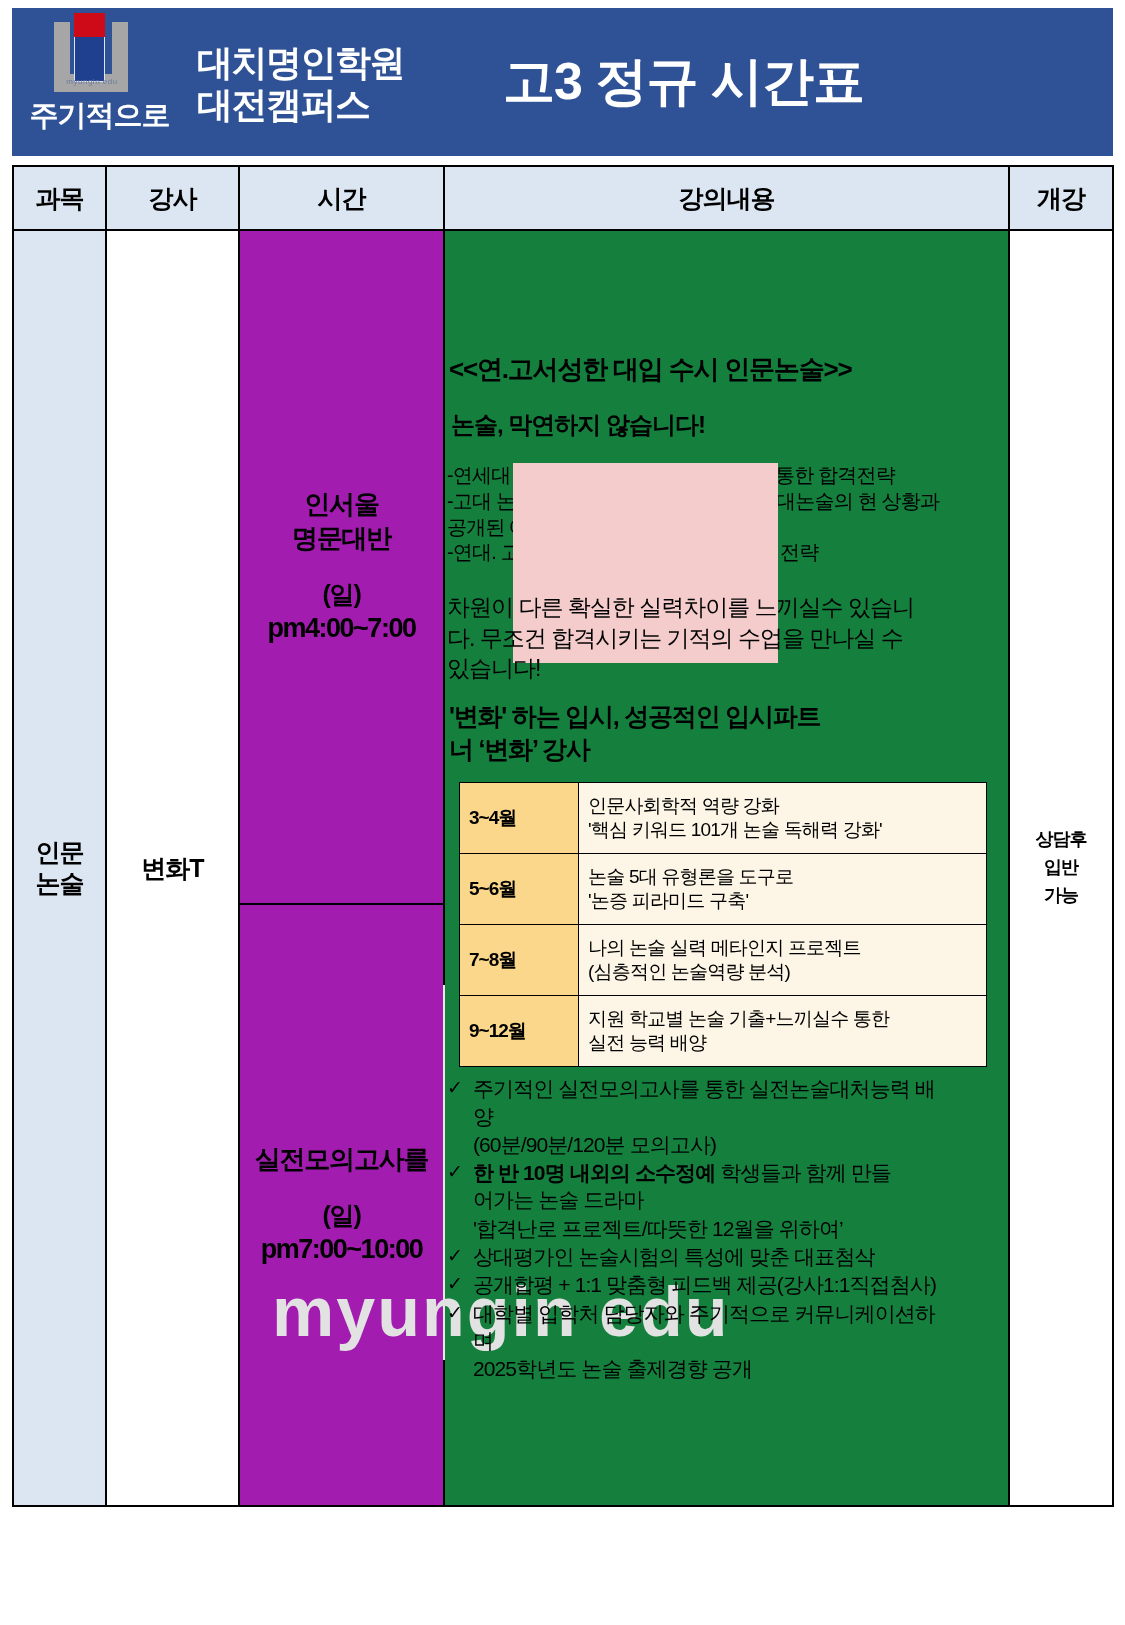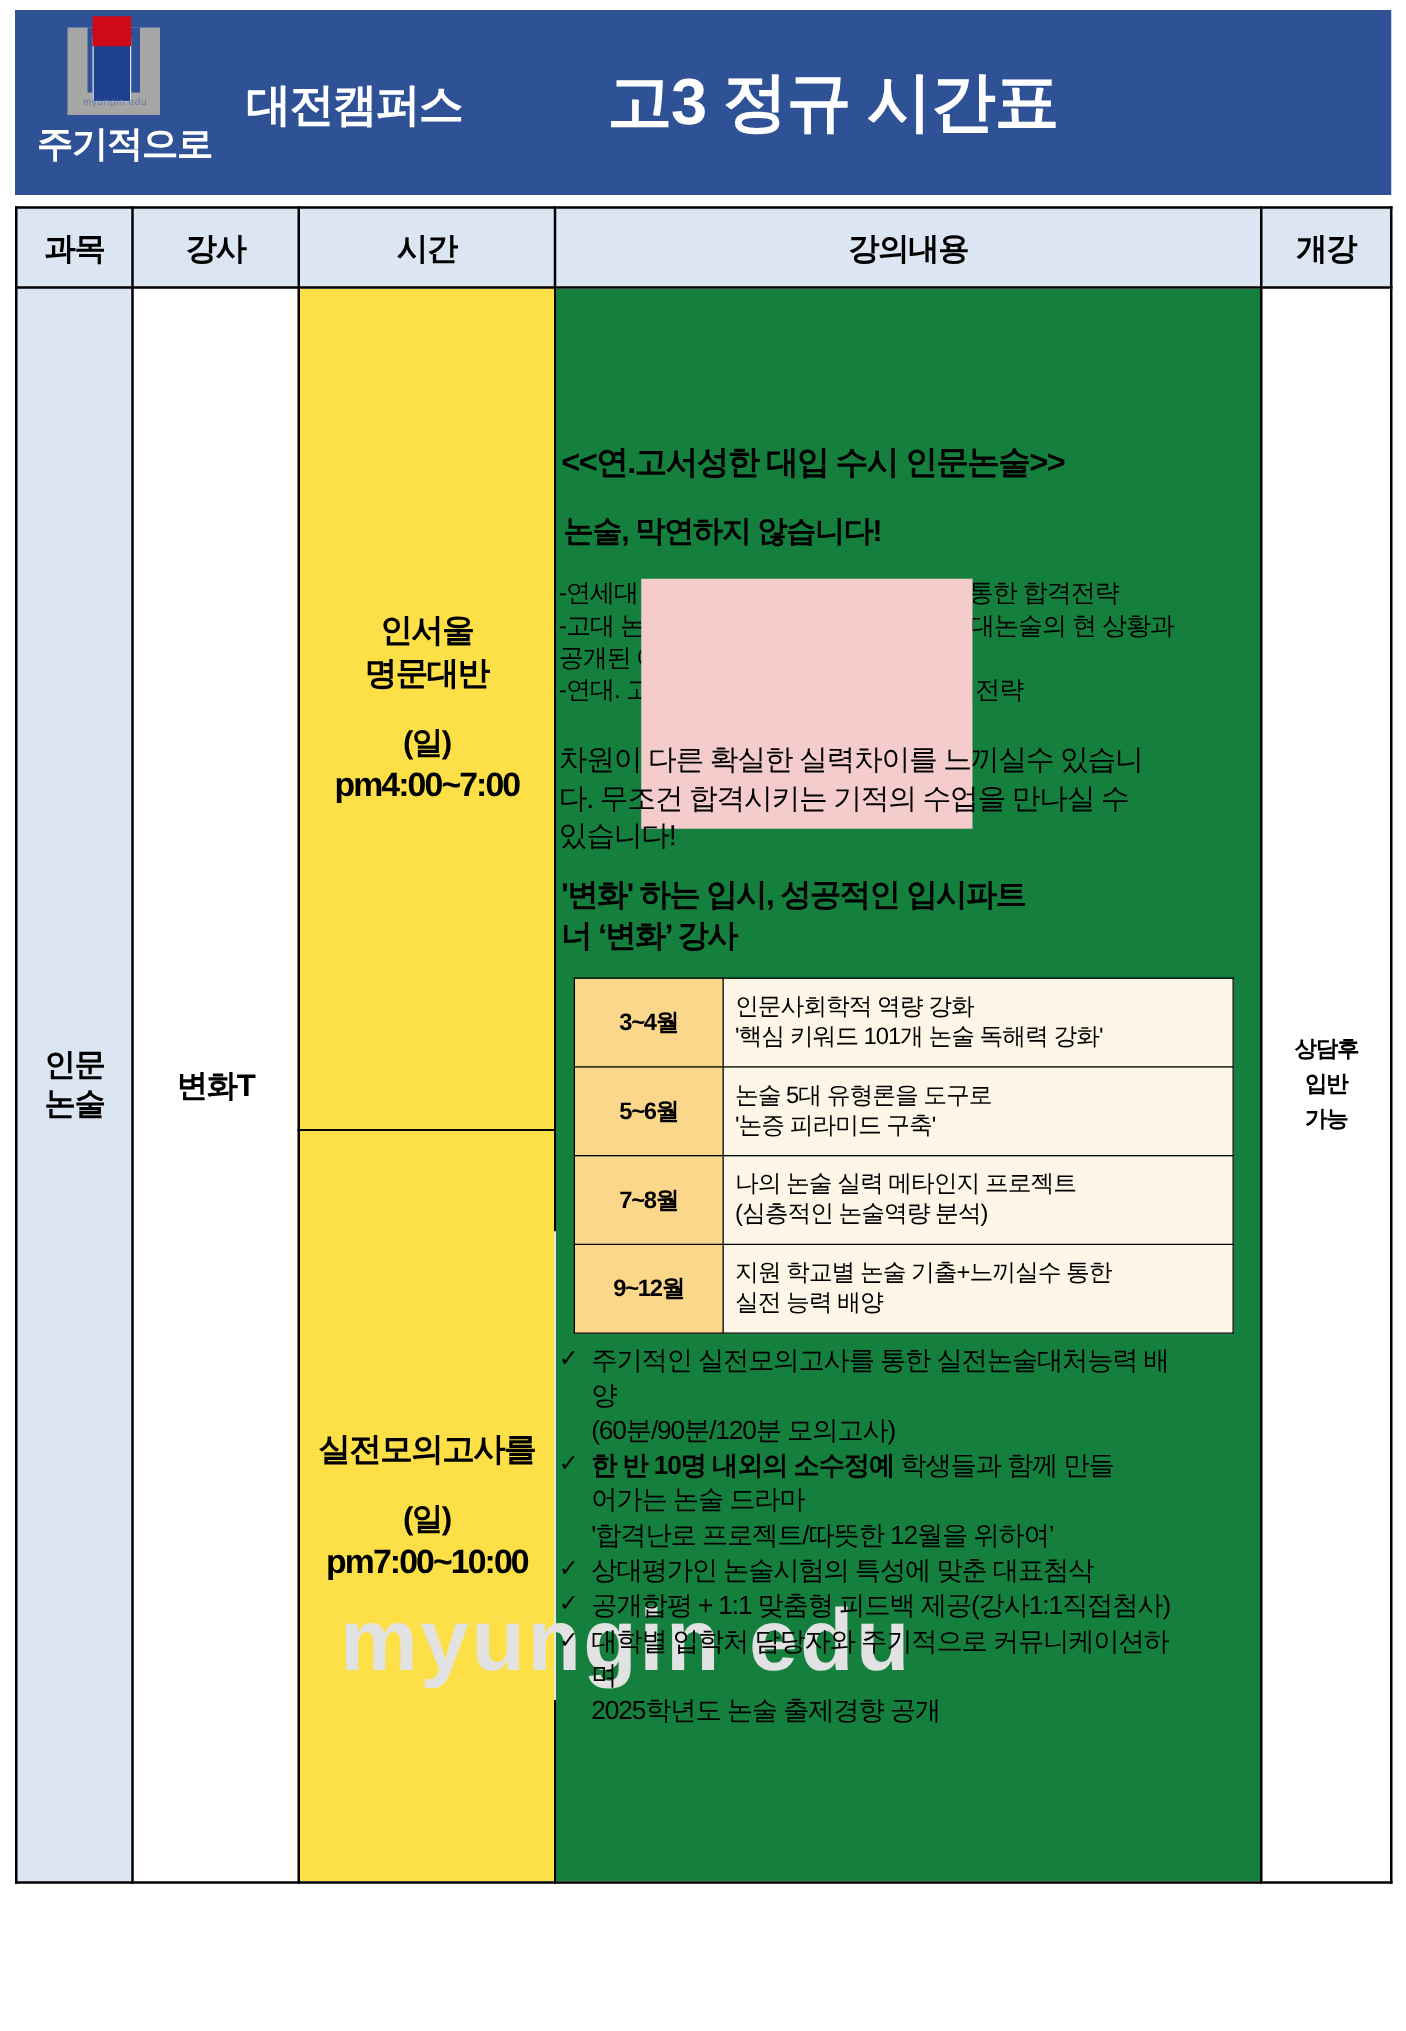--- a/index.html
+++ b/index.html
@@ -149,21 +149,21 @@
     letter-spacing: -1px;
   }
   td.teacher-cell {
     background: #ffffff;
     text-align: center;
     font-size: 25px;
     font-weight: bold;
     letter-spacing: -1px;
   }
   td.time-cell {
-    background: #fde047;
+    background: #a21caf;
     text-align: center;
     font-size: 26px;
     font-weight: bold;
     letter-spacing: -1.2px;
     line-height: 1.3;
     position: relative;
   }
   td.time-cell .tc-title { display: block; }
   td.time-cell .tc-gap { display: block; height: 22px; }
   td.time-cell .tc-day { display: block; font-size: 25px; }
@@ -242,21 +242,20 @@
     z-index: 1;
   }
   table.months td {
     border: 1px solid #000000;
     padding: 7px 9px;
     vertical-align: middle;
   }
   td.mo-label {
     width: 100px;
     background: #fbd78b;
-    text-align: center;
     font-size: 19px;
     font-weight: bold;
     letter-spacing: -1px;
   }
   td.mo-desc {
     background: #fdf6e6;
     font-size: 19px;
     line-height: 1.3;
     letter-spacing: -0.8px;
     white-space: pre-line;
@@ -333,20 +332,21 @@
   <div class="banner">
     <div class="logo-block">
       <div class="logo-mark"></div>
       <div class="logo-mark-notch"></div>
       <div class="logo-bar-blue"></div>
       <div class="logo-bar-red"></div>
       <div class="logo-sub">myungin edu</div>
       <div class="logo-name">주기적으로</div>
     </div>
     <div class="brand">
+      <div>대치명인학원</div>
       <div>대전캠퍼스</div>
     </div>
     <div class="banner-title">고3 정규 시간표</div>
   </div>
 
   <table class="sched">
     <colgroup>
       <col class="col-subject">
         <col class="col-teacher">
         <col class="col-time">

